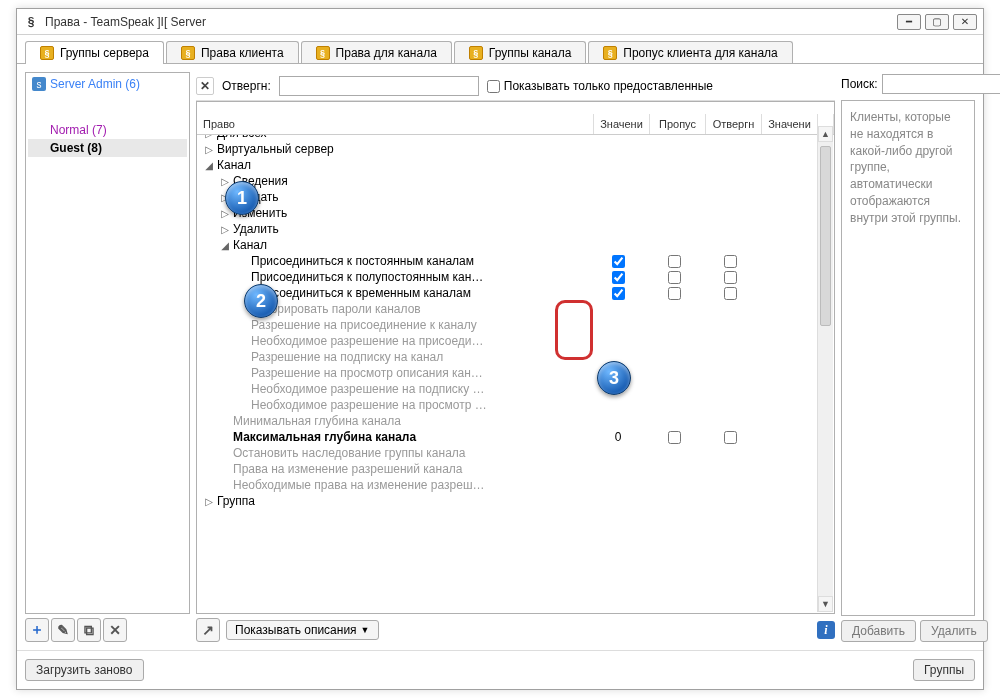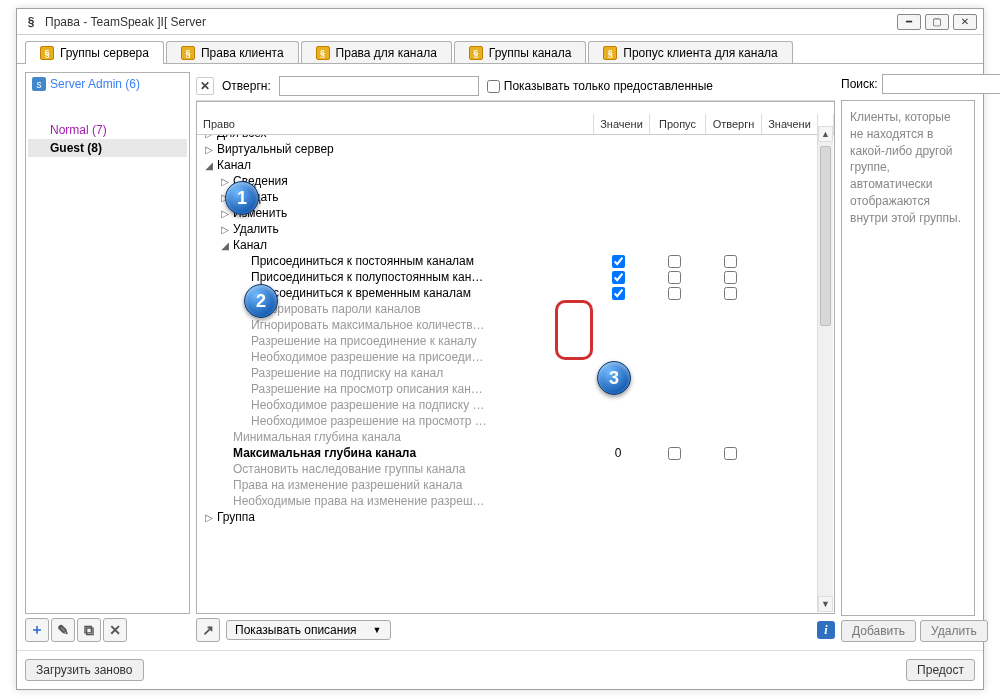--- a/index.html
+++ b/index.html
@@ -44,21 +44,21 @@
 .indent-1 { padding-left:22px;}
 .indent-2 { padding-left:40px;justify-content:center;}
 .row-label { flex:1; white-space:nowrap; overflow:hidden; text-overflow:ellipsis; min-width:0}
 .row-label.disabled { color:#9a9a9a;}
 .row-label.bold { font-weight:bold;}
 .cells { display:flex;}
 .cell { width:56px; display:flex; align-items:center; justify-content:center;}
 .cell input { width:13px; height:13px;}
 .cell-val { width:56px; text-align:center; }
 .desc-row { display:flex; gap:6px; margin-top:4px; align-items:center;}
-.desc-btn { border:1px solid #aaa; background:#f5f5f5; padding:2px 8px; cursor:pointer; border-radius:3px; display:flex; align-items:center; gap:16px;}
+.desc-btn { border:1px solid #aaa; background:#f5f5f5; padding:2px 8px; cursor:pointer; border-radius:3px; display:flex; align-items:center; gap:4px;}
 .desc-btn .arrow { font-size:9px;}
 .spacer-flex { flex:1;}
 .info-icon { width:18px; height:18px; background:#3070c0; color:#fff; display:flex; align-items:center; justify-content:center; border-radius:3px; font-style:italic; font-weight:bold; font-family:Georgia, serif; cursor:pointer;}
 .right-panel { width:134px; display:flex; flex-direction:column;}
 .search-row { display:flex; align-items:center; gap:4px; padding:2px 0;}
 .search-row input { flex:1; height:20px; border:1px solid #aaa; padding:0 4px;}
 .right-box { flex:1; border:1px solid #b0b0b0; margin-top:4px; padding:8px; background:#fff; color:#888; font-size:12px; line-height:1.4; overflow:auto;}
 .right-tools { display:flex; gap:4px; margin-top:4px;}
 .btn { border:1px solid #aaa; background:#f0f0f0; padding:3px 10px; cursor:pointer; border-radius:3px; color:#777;}
 .footer { display:flex; padding:8px; gap:8px; border-top:1px solid #ddd;}
@@ -235,24 +235,20 @@
                 <div style="width:16px"></div>
               </div>
             </div>
 
           <div class="tree-row indent-2">
               <span class="expander"></span>
               <span class="row-label disabled">Игнорировать пароли каналов</span>
             </div>
           <div class="tree-row indent-2">
               <span class="expander"></span>
-              <span class="row-label disabled">Игнорировать максимальное количеств…</span>
-            </div>
-          <div class="tree-row indent-2">
-              <span class="expander"></span>
               <span class="row-label disabled">Разрешение на присоединение к каналу</span>
             </div>
           <div class="tree-row indent-2">
               <span class="expander"></span>
               <span class="row-label disabled">Необходимое разрешение на присоеди…</span>
             </div>
           <div class="tree-row indent-2">
               <span class="expander"></span>
               <span class="row-label disabled">Разрешение на подписку на канал</span>
             </div>
@@ -333,20 +329,20 @@
       <div class="right-tools">
         <div class="btn">Добавить</div>
         <div class="btn">Удалить</div>
       </div>
     </div>
   </div>
 
   <div class="footer">
     <div class="btn">Загрузить заново</div>
     <div class="spacer-flex"></div>
-    <div class="btn">Предост</div>
+    <div class="btn">Группы</div>
   </div>
 
   <div class="highlight-box" style="left:538px; top:291px; width:38px; height:60px;"></div>
   <div class="bubble" style="left:208px; top:172px;">1</div>
   <div class="bubble" style="left:227px; top:275px;">2</div>
   <div class="bubble" style="left:580px; top:352px;">3</div>
 </div>
 
 </body></html>

